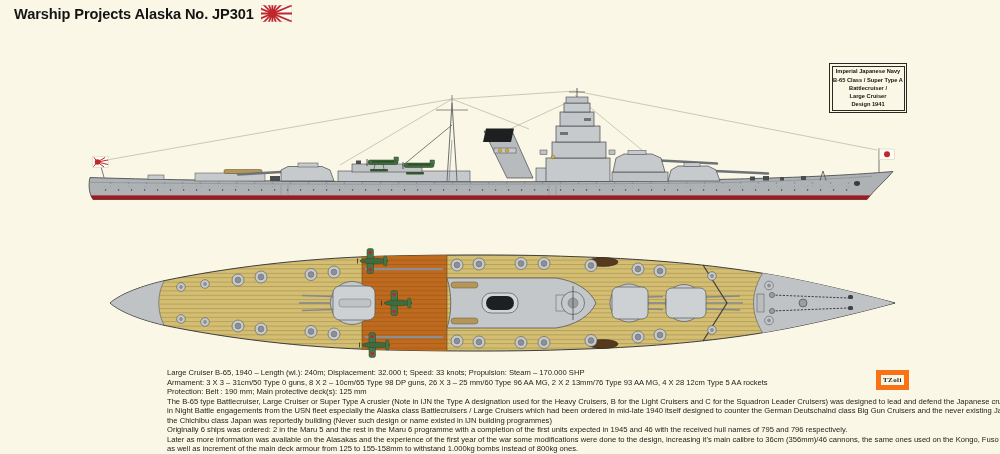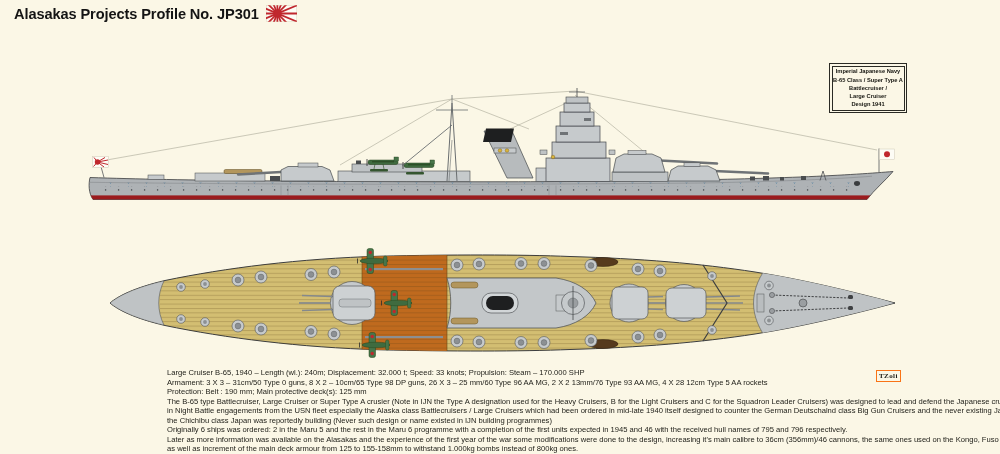--- a/index.html
+++ b/index.html
@@ -6,29 +6,29 @@
   body{width:1000px;height:454px;background:#fbf7e6;font-family:"Liberation Sans",sans-serif;overflow:hidden;position:relative;}
   .page{position:absolute;inset:0;}
   .header{position:absolute;left:14px;top:5px;display:flex;align-items:center;gap:7px;}
   .title{font-size:14.6px;font-weight:bold;color:#141414;letter-spacing:-0.1px;margin:0;white-space:nowrap;}
   .title-flag{width:31px;height:17px;display:block;}
   .info-box{position:absolute;left:829px;top:63px;width:78px;height:50px;border:1px solid #2a2a24;box-sizing:border-box;padding:1.5px;}
   .info-inner{border:1px solid #2a2a24;height:100%;box-sizing:border-box;display:flex;flex-direction:column;justify-content:center;text-align:center;font-size:5.7px;font-weight:bold;line-height:8.3px;color:#15150f;}
   .ship-art{position:absolute;left:0;top:0;width:1000px;height:454px;}
   .text-block{position:absolute;left:167px;top:368px;font-size:7.6px;line-height:9.5px;color:#1c1c16;}
   .tline{white-space:nowrap;}
-  .signature{position:absolute;left:876px;top:370px;border:1px solid #f97316;padding:0 2px;font-family:"Liberation Serif",serif;font-size:7px;font-weight:bold;letter-spacing:0.4px;color:#1c1c16;line-height:10px;background:transparent;}
+  .signature{position:absolute;left:876px;top:370px;border:5px solid #f97316;padding:0 2px;font-family:"Liberation Serif",serif;font-size:7px;font-weight:bold;letter-spacing:0.4px;color:#1c1c16;line-height:10px;background:transparent;}
 </style>
 </head>
 <body>
 
 <div class="page">
 
   <div class="header">
-    <h1 class="title">Alasakas Projects Profile No. JP301</h1>
+    <h1 class="title">Warship Projects Alaska No. JP301</h1>
     <svg class="title-flag" viewBox="0 0 30 16">
       <defs>
           <clipPath id="flagClip">
             <rect x="0" y="0" width="30" height="16"></rect>
           </clipPath>
         </defs>
       <rect x="0.3" y="0.3" width="29.4" height="15.4" fill="#fdfcf5" stroke="#ddd8c4" stroke-width="0.5"></rect>
       <g clip-path="url(#flagClip)" stroke="#c0272d" stroke-width="1.7">
         <line x1="-13" y1="8" x2="35" y2="8"></line>
         <line x1="-11.2" y1="-1.2" x2="33.2" y2="17.2"></line>

